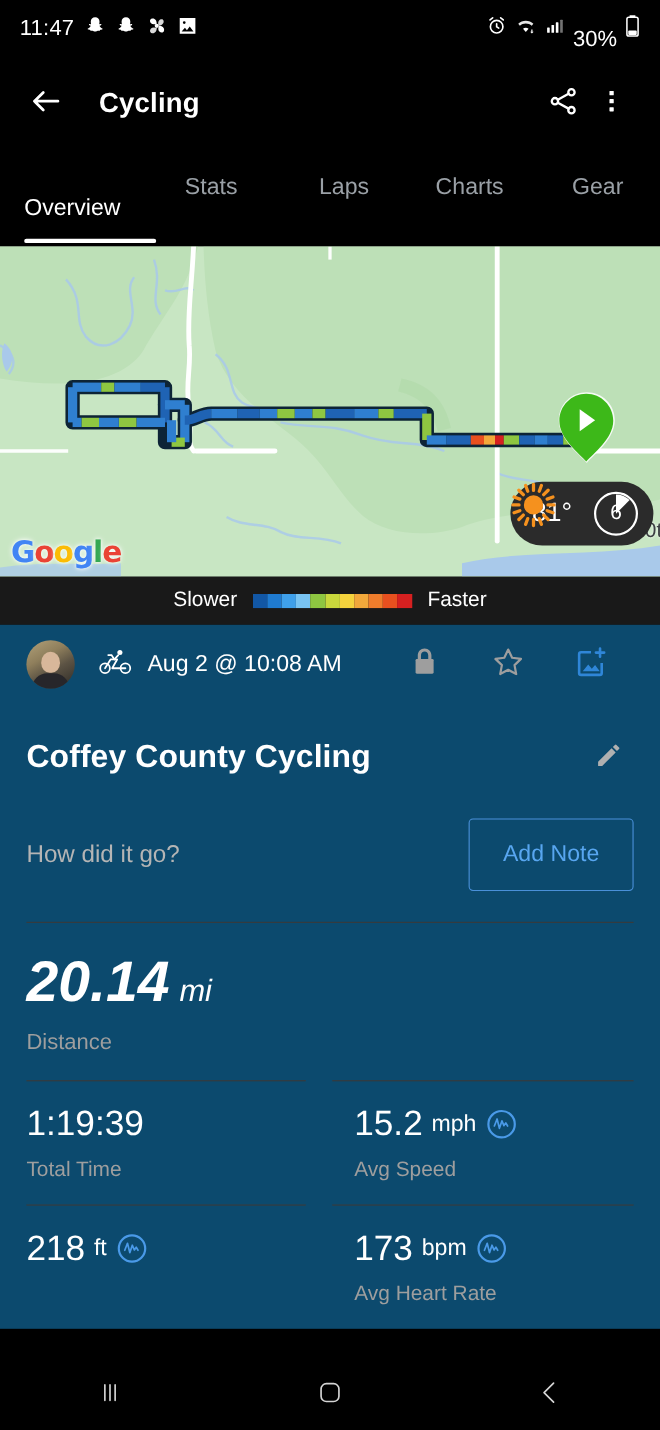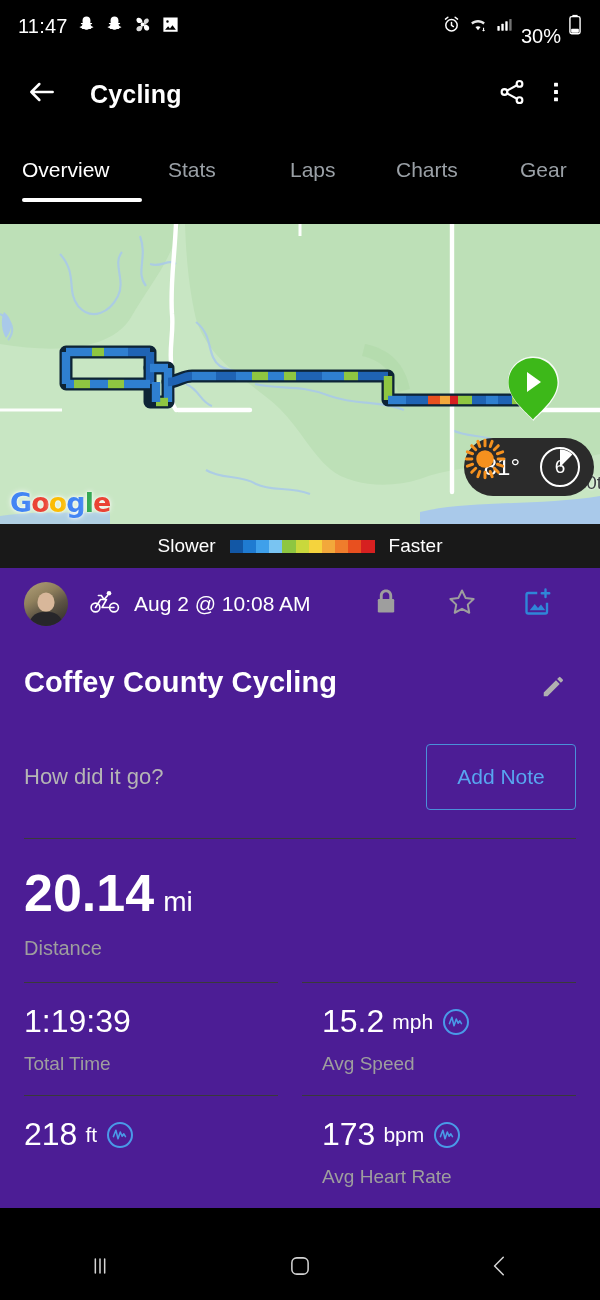--- a/index.html
+++ b/index.html
@@ -32,21 +32,21 @@
 
   
   .tabs {
     height:88px; background:#000; display:flex; align-items:flex-start;
     padding:22px 22px 0 22px; position:relative;
   }
   .tab {
     font-size:21px; color:#9aa0a6; position:relative;
     padding-bottom:20px; white-space:nowrap;
   }
-  .tab.active { color:#fff; }
+  .tab.active { color:#fff;margin-top:19px; }
   .tab.active::after {
     content:""; position:absolute; left:0; right:0; bottom:0;
     height:4px; background:#fff; border-radius:2px;
   }
   .tabs-inner { display:flex; gap:0; width:100%; }
   .tab-slot { flex:0 0 auto; }
 
   
   .map {
     position:relative; height:300px; width:600px; overflow:hidden;
@@ -81,21 +81,21 @@
     height:44px; background:#191919; display:flex; align-items:center;
     justify-content:center; gap:14px;
   }
   .legend-label { font-size:19px; color:#fff; }
   .legend-bar {
     width:145px; height:13px; display:flex; overflow:hidden;
   }
   .legend-bar span { flex:1; height:100%; }
 
   
-  .content { background:#4c1d95; }
+  .content { background:#0c4a6e; }
 
   .meta-row {
     display:flex; align-items:center; height:72px; padding:0 24px;
   }
   .avatar {
     width:44px; height:44px; border-radius:50%; overflow:hidden;
     flex:0 0 auto; position:relative;
     background:linear-gradient(150deg,#b3a27a 0%,#8f7f5c 35%,#5c5344 60%,#2c2925 100%);
   }
   .avatar .face {
@@ -106,39 +106,39 @@
   .avatar .body {
     position:absolute; left:50%; bottom:-4px; transform:translateX(-50%);
     width:34px; height:18px; border-radius:14px 14px 0 0; background:#27262a;
   }
   .bike-icon { margin-left:22px; }
   .meta-date { font-size:21px; color:#fff; margin-left:14px; }
   .meta-icons { margin-left:auto; display:flex; align-items:center; gap:0; }
   .meta-icon-btn { width:76px; display:flex; align-items:center; justify-content:center; }
 
   .title-row {
-    display:flex; align-items:flex-start; padding:26px 24px 10px 24px;
+    display:flex; align-items:center; padding:26px 24px 10px 24px;
   }
   .activity-title { font-size:29px; font-weight:700; letter-spacing:.1px; }
   .pencil-btn { margin-left:auto; width:44px; height:44px; display:flex; align-items:center; justify-content:center; }
 
   .note-row {
     display:flex; align-items:center; padding:24px 24px 28px 24px;
   }
   .note-prompt { font-size:22px; color:#b5b5b5; }
   .add-note-btn {
     margin-left:auto; border:1px solid #4a90d9; border-radius:4px;
     color:#58a6f0; font-size:21px; padding:20px 28px; background:transparent;
     min-width:150px; text-align:center;
   }
 
   .divider { height:1px; background:#3a3a3a; margin:0 24px; }
 
   .big-stat { padding:28px 24px 22px 24px; }
-  .big-value { font-size:52px; font-weight:700; line-height:1; display:flex; align-items:baseline; }
+  .big-value { font-size:52px; font-weight:700; line-height:1; display:flex; align-items:baseline;font-style:italic; }
   .big-unit { font-size:28px; font-weight:400; margin-left:9px; }
   .stat-label { font-size:20px; color:#9e9e9e; margin-top:18px; }
 
   .stat-grid { display:flex; }
   .stat-cell { flex:1; padding:22px 24px 20px 24px; position:relative; }
   .stat-cell.right { padding-left:20px; }
   .stat-cell::before {
     content:""; position:absolute; top:0; left:24px; right:24px; height:1px; background:#3a3a3a;
   }
   .stat-cell.right::before { left:0px; right:24px; }

